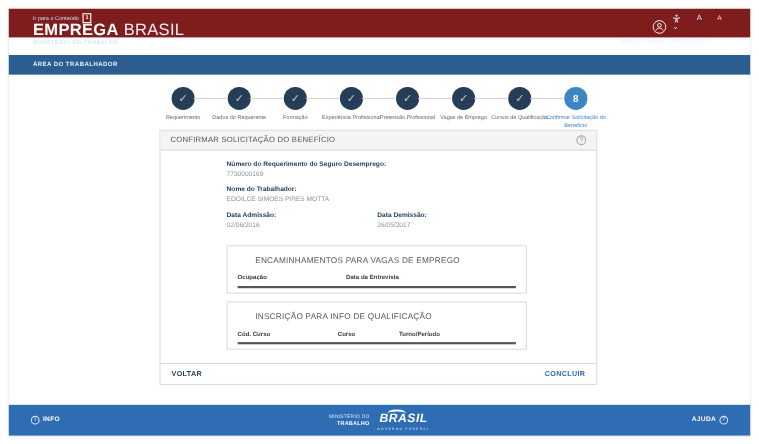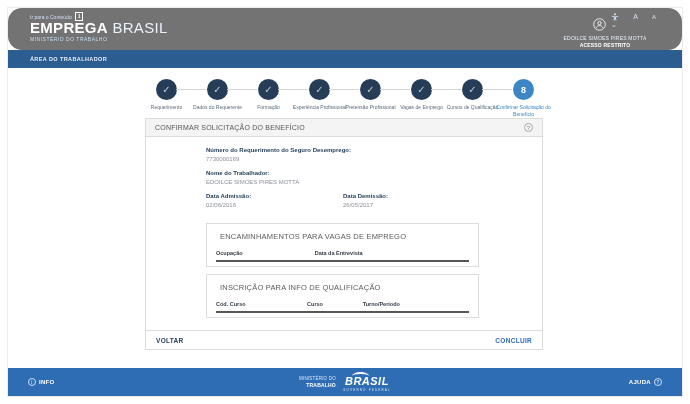--- a/index.html
+++ b/index.html
@@ -4,21 +4,21 @@
 <title>Emprega Brasil</title>
 <style>
   * { box-sizing: border-box; margin: 0; padding: 0; }
   body {
     width: 690px; height: 404px; background: #fff;
     font-family: "Liberation Sans", sans-serif; overflow: hidden;
   }
   .page { position: relative; margin: 8px; width: 674px; height: 388px; background: #fff; box-shadow: 0 0 0 1px #ececec; }
 
   
-  .topbar { position: absolute; top: 0; left: 0; width: 100%; height: 42px; background: #737373; border-radius: 14px; }
+  .topbar { position: absolute; top: 0; left: 0; width: 100%; height: 26px; background: #7f1d1d; }
   .skip { position: absolute; top: 4px; left: 22px; display: flex; align-items: center; gap: 3px; font-size: 5px; color: #cfdff3; cursor: pointer; }
   .skip-badge { border: 1px solid #fff; color: #fff; font-size: 5px; padding: 0 2px; line-height: 7px; font-weight: bold; }
   .logo { position: absolute; left: 22px; top: 12px; color: #fff; line-height: 1; }
   .logo-line { font-size: 15px; letter-spacing: .3px; }
   .logo-primary { font-weight: bold; }
   .logo-secondary { font-weight: normal; color: #eaf1fa; }
   .logo-sub { margin-top: 2px; font-size: 5px; letter-spacing: .5px; color: #c9dcf2; }
 
   .header-icons { position: absolute; top: 5px; right: 26px; display: flex; align-items: center; gap: 14px; color: #d7e4f4; }
   .hicon { display: flex; align-items: center; justify-content: center; cursor: pointer; }
@@ -55,21 +55,21 @@
   .panel-title { font-size: 7px; color: #555; letter-spacing: .2px; }
   .help-circle { width: 9px; height: 9px; border: 1px solid #a8a8a8; border-radius: 50%; color: #8a8a8a; font-size: 6px; display: flex; align-items: center; justify-content: center; cursor: pointer; }
 
   .panel-body { padding: 10px 0 12px 60px; }
   .field-label { font-size: 6px; font-weight: bold; color: #29425f; margin-bottom: 3px; }
   .field-value { font-size: 6px; color: #8a9099; margin-bottom: 8px; }
   .field-row { display: flex; }
   .field-col { width: 137px; }
 
   .box { margin-top: 7px; width: 273px; border: 1px solid #dcdcdc; padding: 7px 9px 4px; background: #fff; }
-  .box-title { font-size: 7.5px; color: #5a5a5a; letter-spacing: .2px; margin: 1px 4px 9px; }
+  .box-title { font-size: 7.5px; color: #5a5a5a; letter-spacing: .2px; margin: 1px 16px 9px; }
   .box-cols { display: flex; font-size: 5.5px; font-weight: bold; color: #333c48; padding-bottom: 4px; border-bottom: 2px solid #565656; }
   .vagas-c1 { width: 39%; } .vagas-c2 { width: 61%; }
   .cursos-c1 { width: 36%; } .cursos-c2 { width: 22%; } .cursos-c3 { width: 42%; }
 
   .panel-footer { border-top: 1px solid #dcdcdc; height: 19px; display: flex; align-items: center; justify-content: space-between; padding: 0 10px; }
   .btn { font-size: 6.5px; font-weight: bold; letter-spacing: .3px; cursor: pointer; background: none; border: none; font-family: inherit; }
   .btn-voltar { color: #29425f; }
   .btn-concluir { color: #2e6db4; }
 
   

